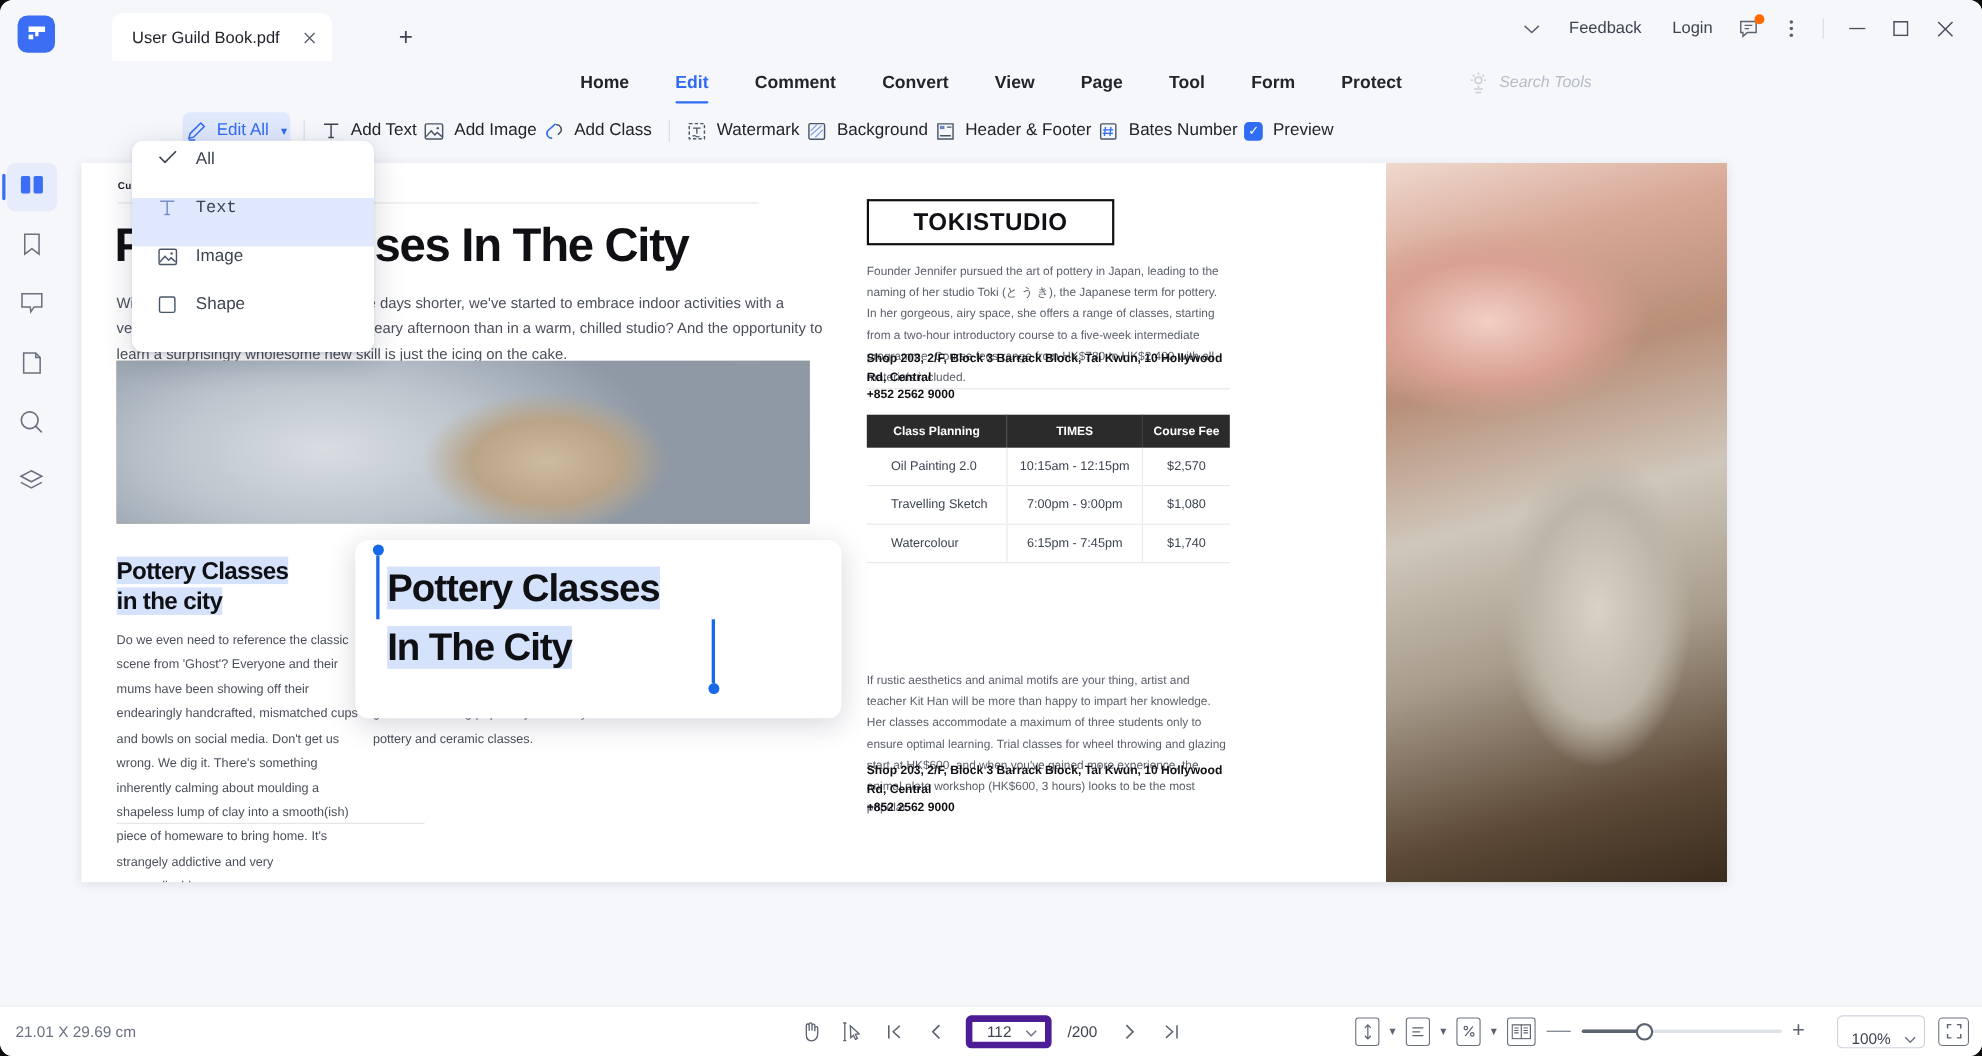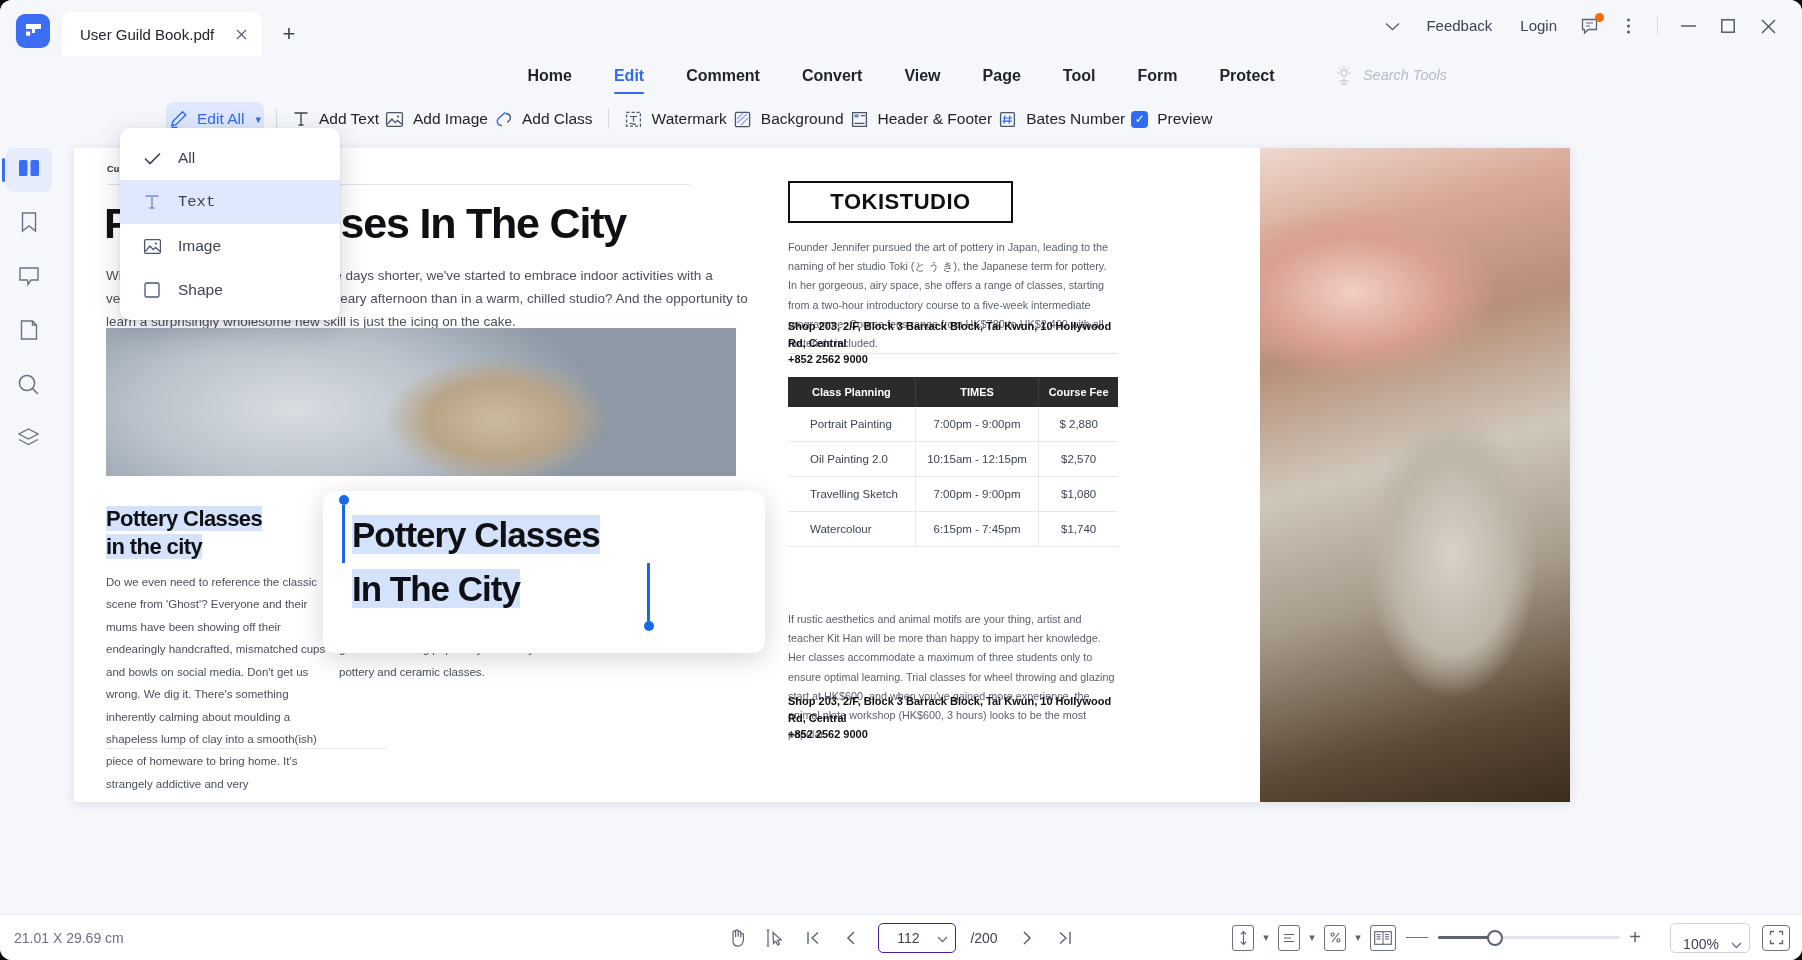--- a/index.html
+++ b/index.html
@@ -16,20 +16,21 @@
     overflow: hidden;
     display: flex; flex-direction: column;
   }
 
   
   .titlebar {
     height: 56px; flex: 0 0 56px;
     background: #f5f7fb;
     display: flex; align-items: flex-end;
     position: relative;
+    gap: 40px;
   }
   .logo {
     width: 34px; height: 34px; margin: 0 12px 8px 16px;
     background: #3b6ef5; border-radius: 9px;
     display: flex; align-items: center; justify-content: center;
     flex: 0 0 auto;
   }
   .logo svg { display:block; }
   .tab {
     height: 44px; width: 200px;
@@ -125,21 +126,21 @@
 
   
   .dropdown {
     position: absolute; left: 120px; top: 128px;
     width: 220px; background: #fff;
     border-radius: 10px;
     box-shadow: 0 8px 28px rgba(20,30,60,.18), 0 1px 3px rgba(20,30,60,.10);
     padding: 8px 0; z-index: 60;
   }
   .dd-item {
-    height: 44px; display: flex; align-items: center; gap: 16px;
+    height: 44px; display: flex; align-items: flex-start; gap: 16px;
     padding: 0 20px 0 22px; font-size: 15.5px; color: #3d4450;
   }
   .dd-item.sel { background: #dfe8fd; font-family: Liberation Mono, monospace; }
   .dd-ic { width: 20px; display:flex; align-items:center; justify-content:center; color:#5b6270; }
 
   
   .body { flex: 1; display: flex; min-height: 0; position: relative; }
   .lsb {
     width: 57px; flex: 0 0 57px; background: #f5f7fb;
     padding-top: 6px; display: flex; flex-direction: column; align-items: center; gap: 10px;
@@ -287,21 +288,21 @@
   .sb-dims { position: absolute; left: 14px; font-size: 14px; color: #6a7180; }
   .sb-center {
     position: absolute; left: 0; right: 0; margin: 0 auto;
     display: flex; align-items: center; justify-content: center; gap: 4px;
   }
   .sb-ic {
     width: 34px; height: 30px; display:flex; align-items:center; justify-content:center;
     color: #5b6270;
   }
   .pagebox {
-    width: 78px; height: 30px; border: 1px solid #4c1d95; border-radius: 5px;
+    width: 78px; height: 30px; border: 6px solid #4c1d95; border-radius: 5px;
     display: flex; align-items: center; justify-content: space-between;
     padding: 0 7px 0 0; margin: 0 6px; font-size: 14px; color: #3d4450;
   }
   .pagebox .num { flex: 1; text-align: center; }
   .pagetotal { font-size: 14px; color: #3d4450; margin: 0 8px 0 4px; }
   .sb-right {
     position: absolute; right: 12px; display: flex; align-items: center; gap: 2px;
   }
   .ic-box {
     width: 22px; height: 26px; border: 1.4px solid #6a7180; border-radius: 3px;
@@ -630,25 +631,20 @@
 
           <table class="tbl">
             <thead>
               <tr>
                 <th>Class Planning</th>
                 <th>TIMES</th>
                 <th>Course Fee</th>
               </tr>
             </thead>
             <tbody>
-              <tr>
-                <td>Portrait Painting</td>
-                <td>7:00pm - 9:00pm</td>
-                <td>$ 2,880</td>
-              </tr>
               <tr>
                 <td>Oil Painting 2.0</td>
                 <td>10:15am - 12:15pm</td>
                 <td>$2,570</td>
               </tr>
               <tr>
                 <td>Travelling Sketch</td>
                 <td>7:00pm - 9:00pm</td>
                 <td>$1,080</td>
               </tr>

